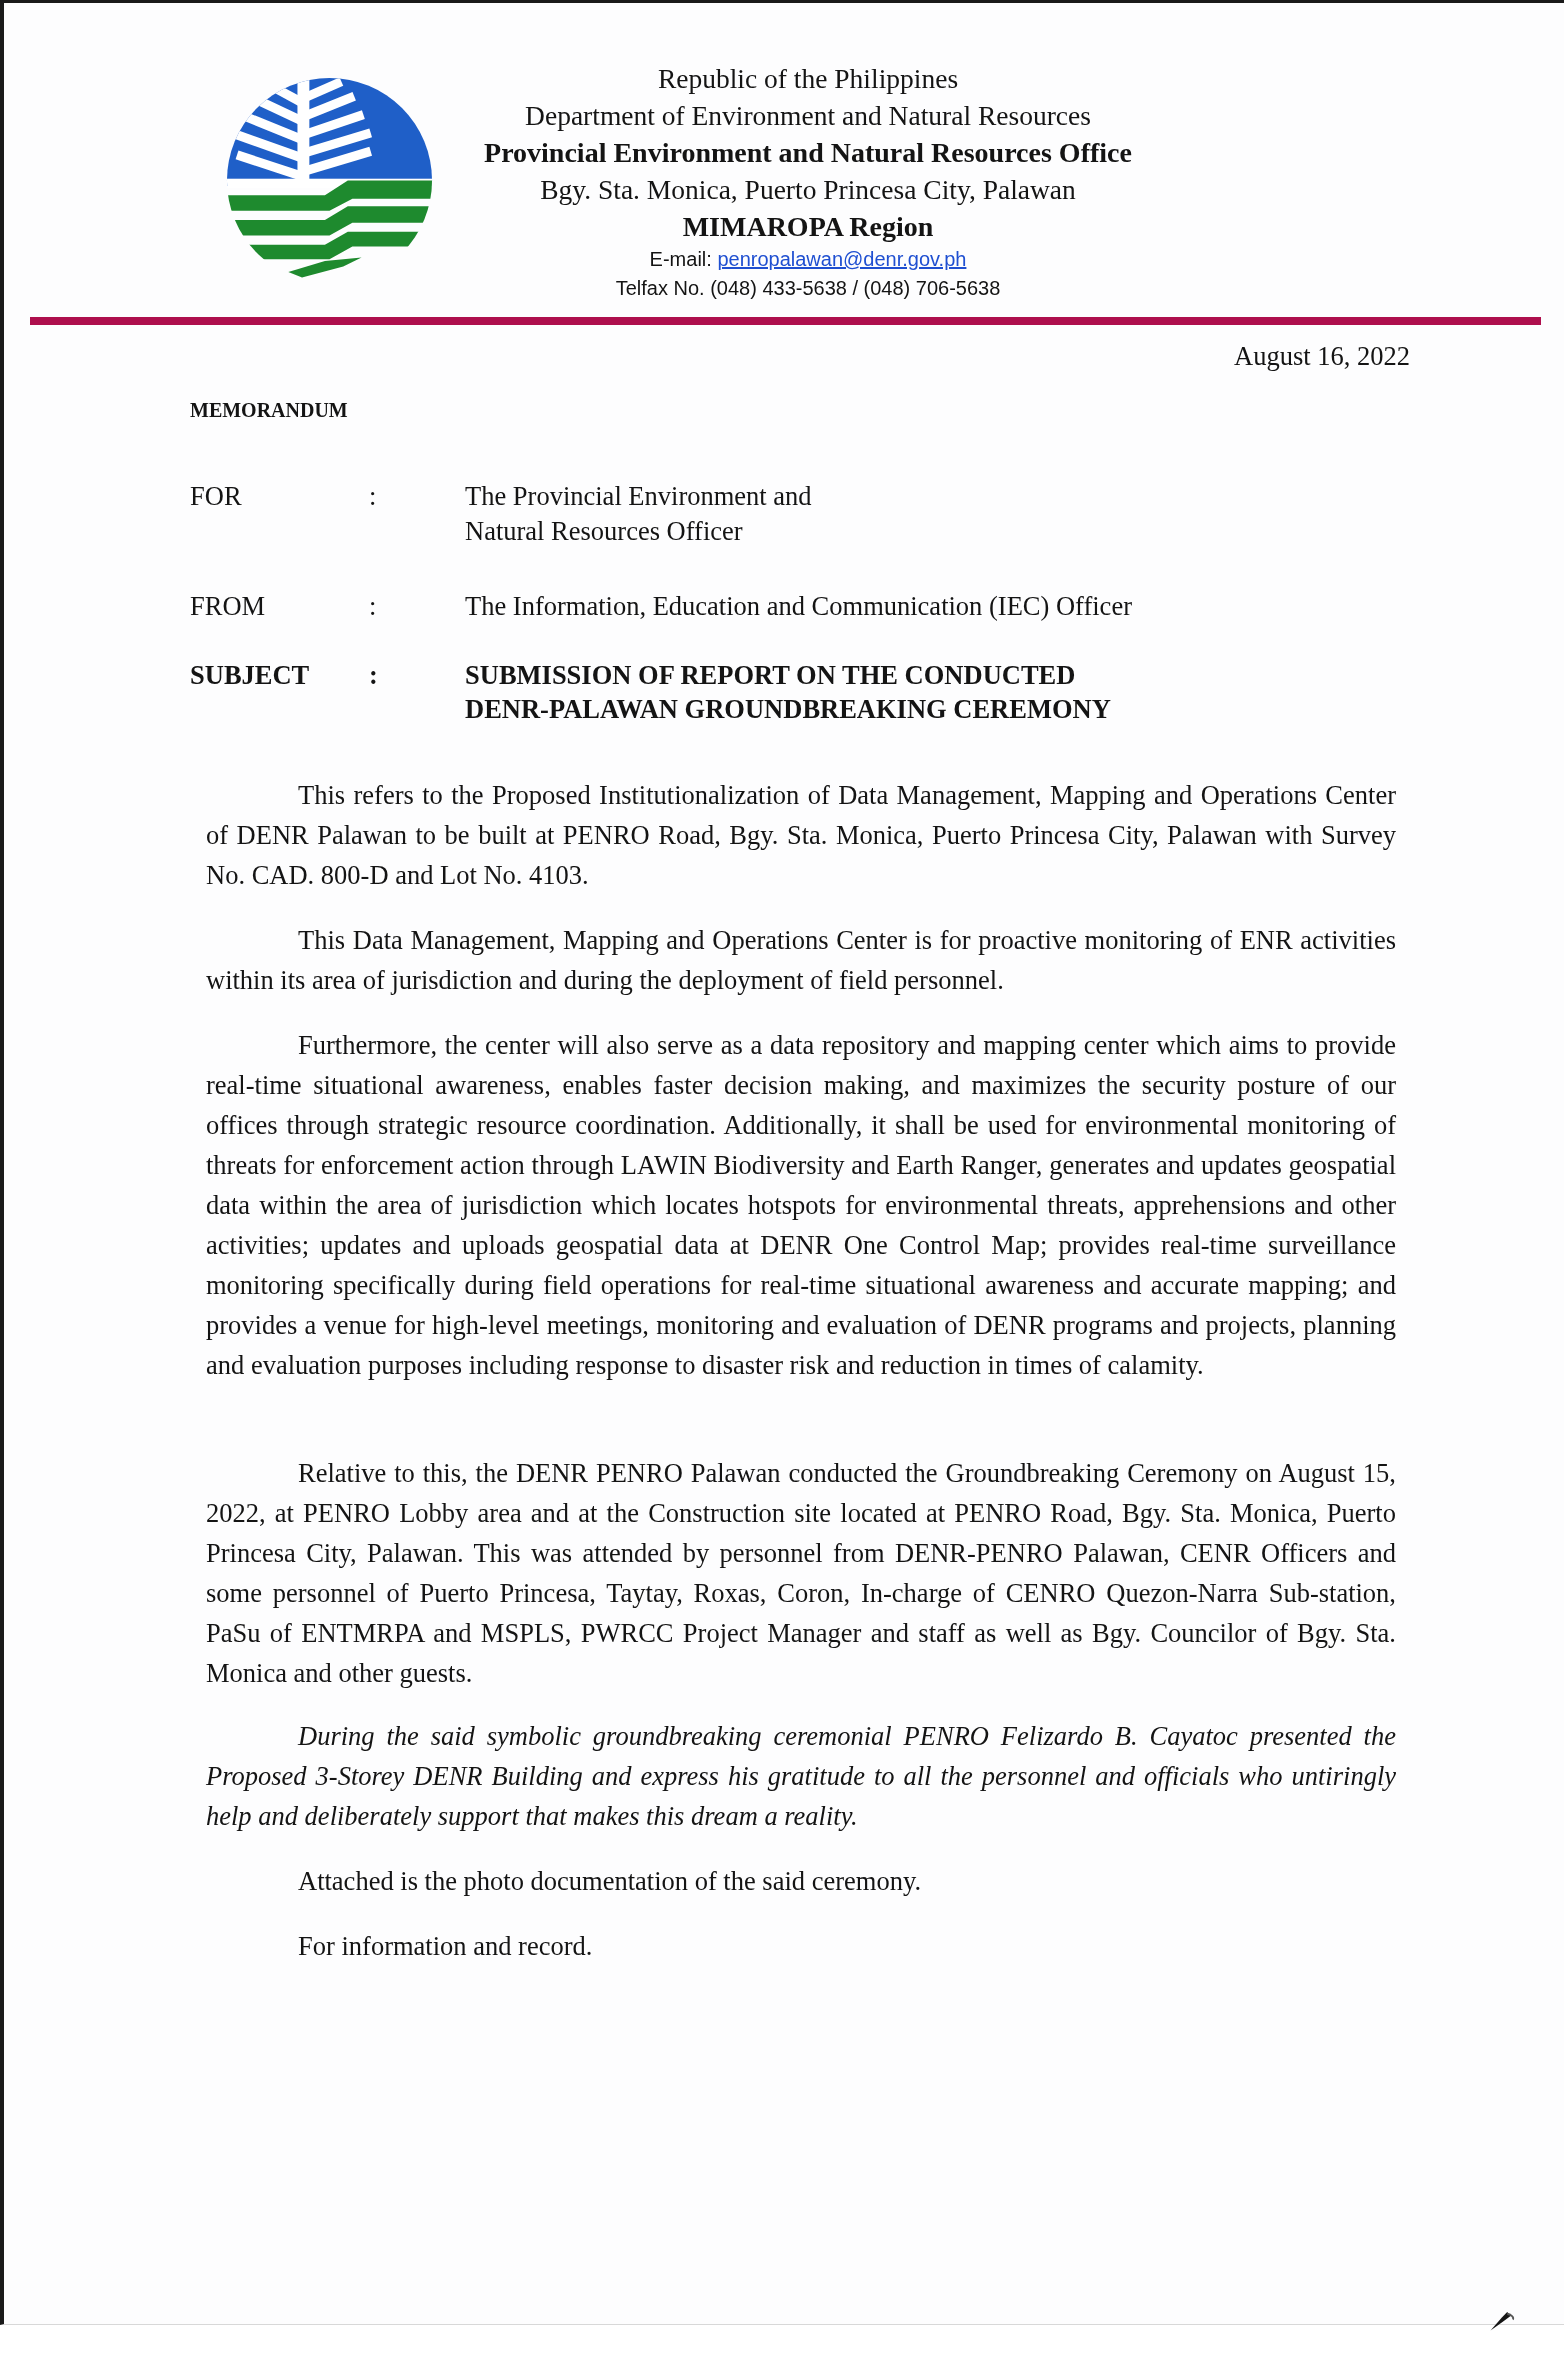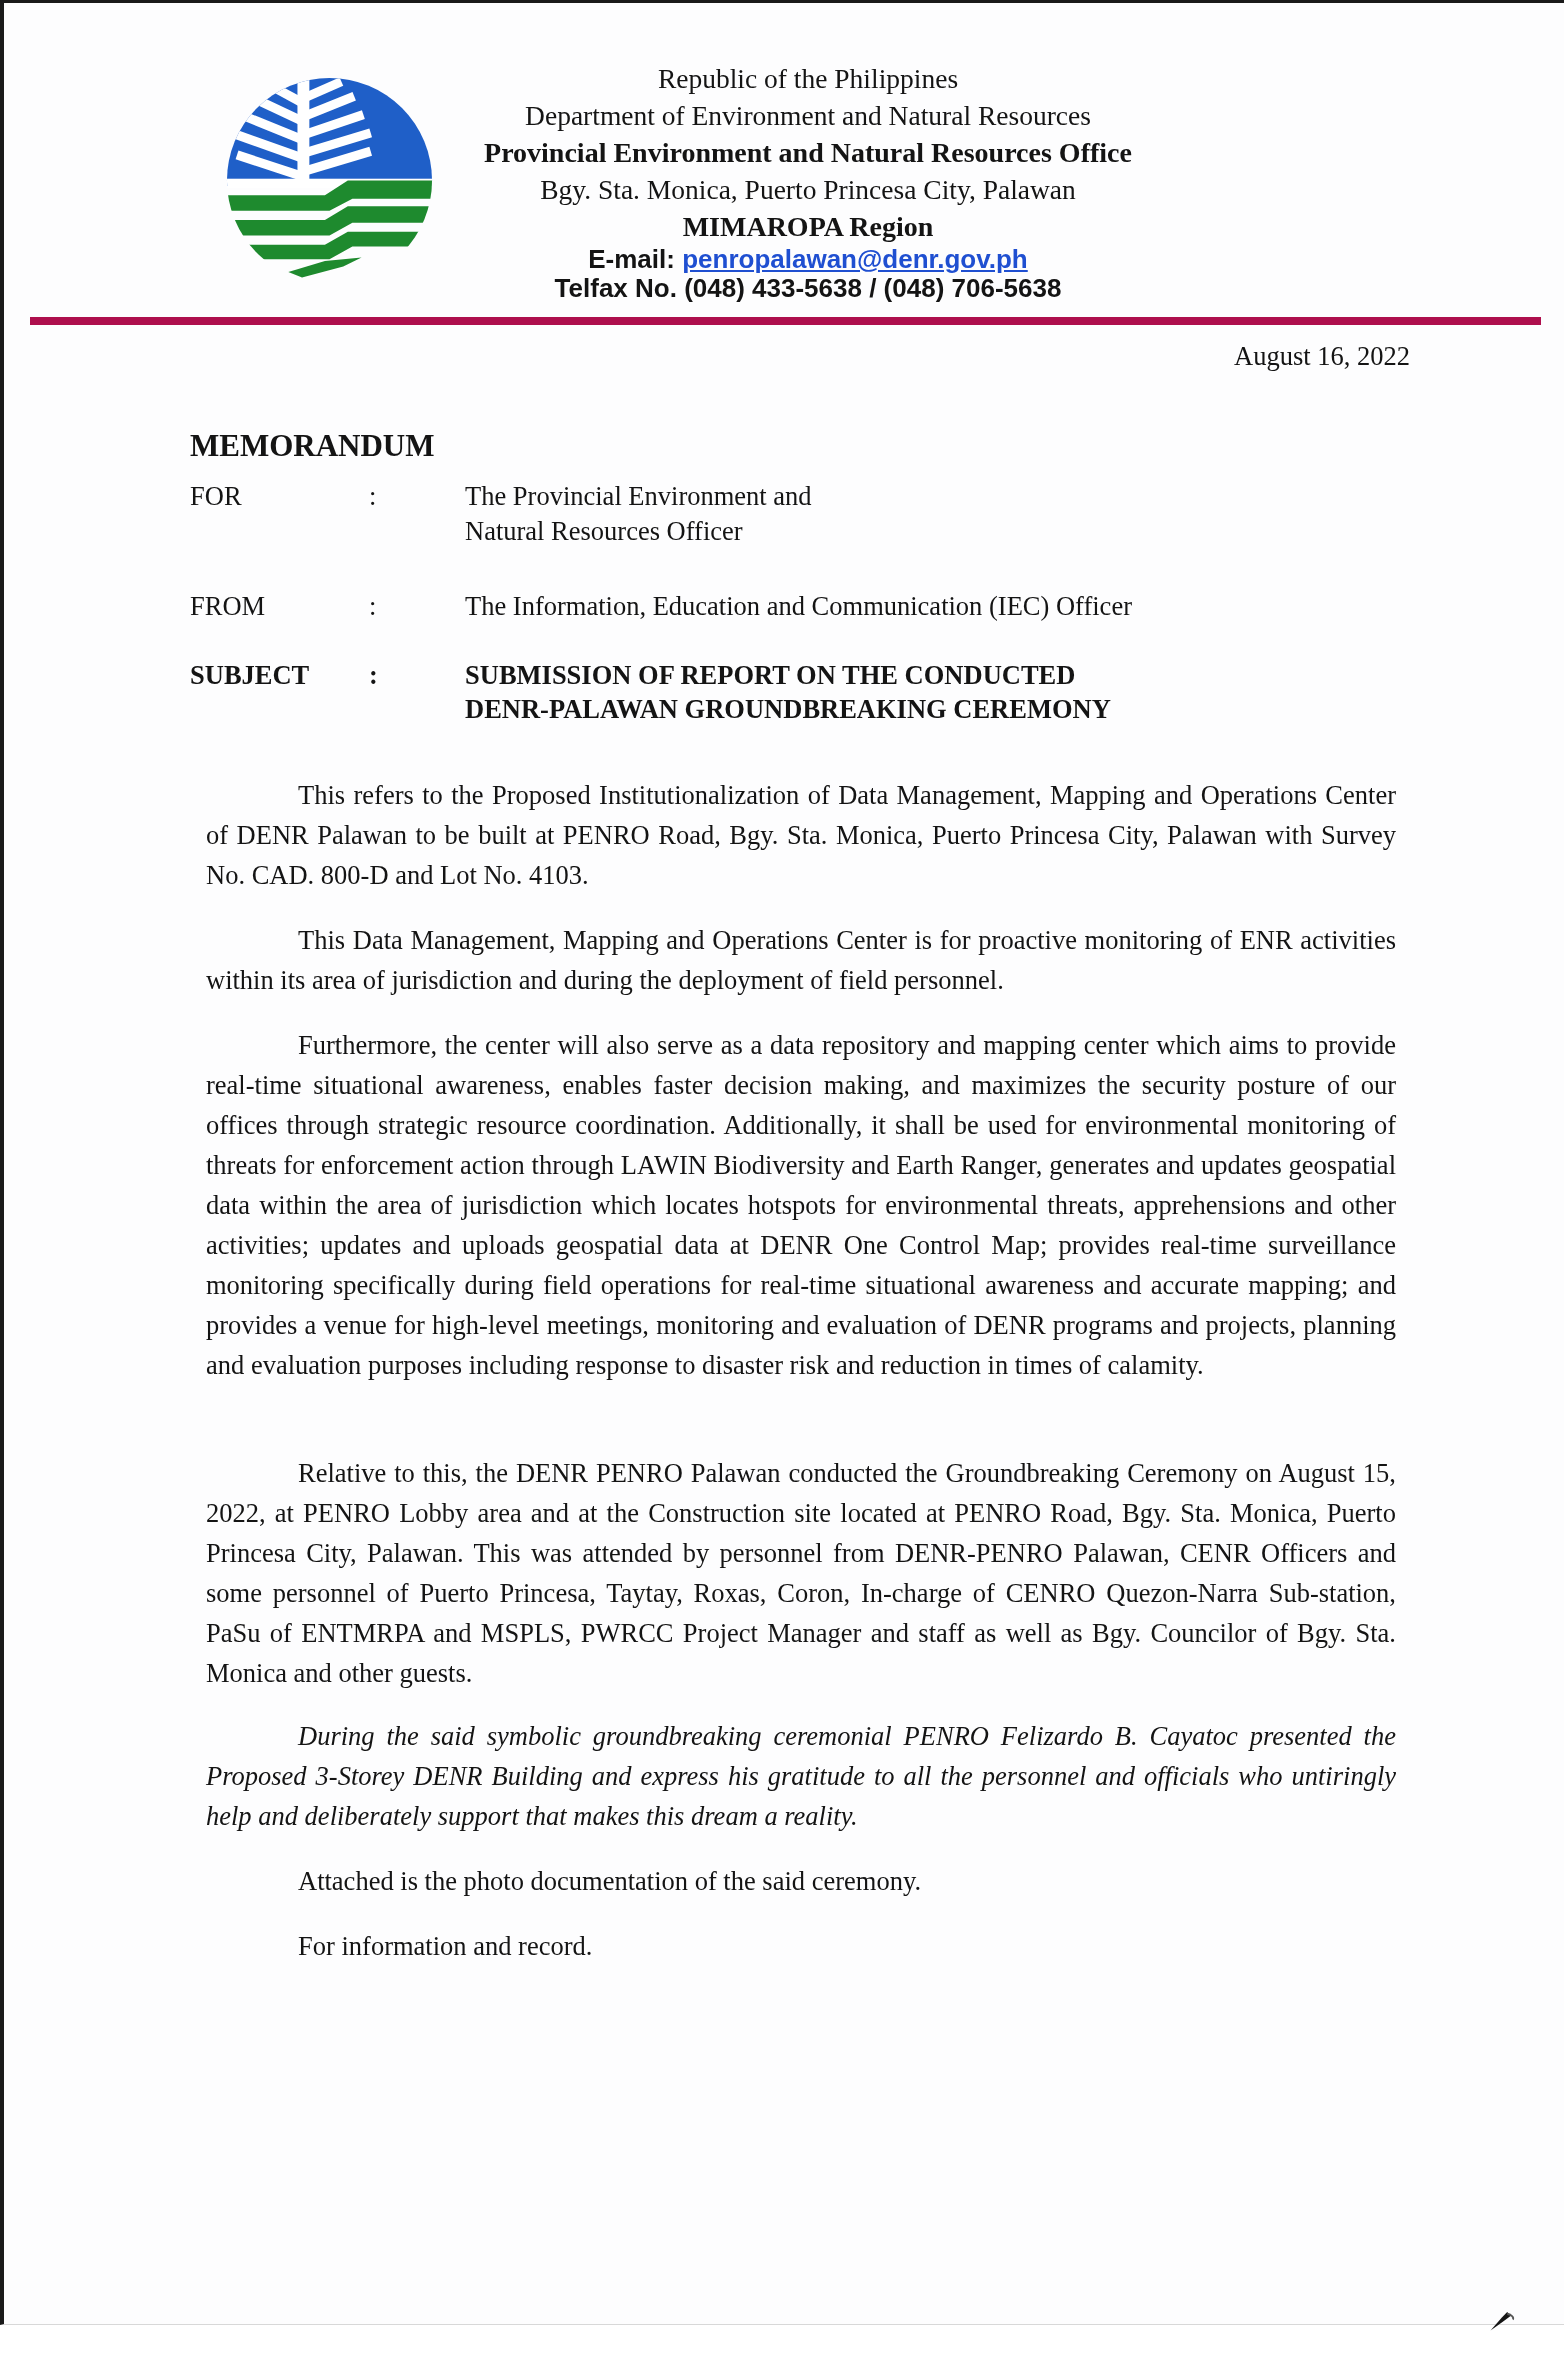--- a/index.html
+++ b/index.html
@@ -16,28 +16,28 @@
       border-right: 1.8px solid #d8d8d8; border-bottom: 1.8px solid #d8d8d8;
       background: #fdfdfe;
     }
     .logo { position: absolute; left: 220px; top: 75px; width: 211px; height: 206px; }
     .letterhead {
       position: absolute; left: 403px; width: 802px; top: 57px; text-align: center;
     }
     .lh-line { display: block; white-space: nowrap; }
     .lh-regular { font-size: 27.5px; line-height: 37px; }
     .lh-bold { font-size: 28px; line-height: 37px; font-weight: bold; }
-    .lh-sans { font-family: "Liberation Sans", "DejaVu Sans", sans-serif; font-size: 26px; line-height: 29px; font-weight: bold; }
+    .lh-sans { font-family: "Liberation Sans", "DejaVu Sans", sans-serif; font-size: 20px; line-height: 29px; }
     .lh-link { color: #1f4fd1; text-decoration: underline; }
     .rule {
       position: absolute; left: 26px; top: 314px; width: 1511px; height: 8.2px;
       background: #ae0f4d;
     }
     .date { position: absolute; right: 154px; top: 335px; font-size: 26.5px; line-height: 37px; }
-    .memo-title { position: absolute; left: 186px; top: 424px; font-size: 31px; line-height: 37px; font-weight: bold; }
+    .memo-title { position: absolute; left: 186px; top: 389px; font-size: 20px; line-height: 37px; font-weight: bold; }
     .field { position: absolute; left: 186px; font-size: 26.5px; line-height: 35px; }
     .field .f-label { position: absolute; left: 0; top: 0; width: 165px; white-space: nowrap; }
     .field .f-colon { position: absolute; left: 179px; top: 0; }
     .field .f-value { position: absolute; left: 275px; top: 0; white-space: nowrap; }
     .field.bold { font-weight: bold; }
     .body-text {
       position: absolute; left: 186px; width: 1222px;
       font-size: 26.5px; line-height: 40px; text-align: justify;
     }
     .body-text p { margin: 16px; text-indent: 92px; }

